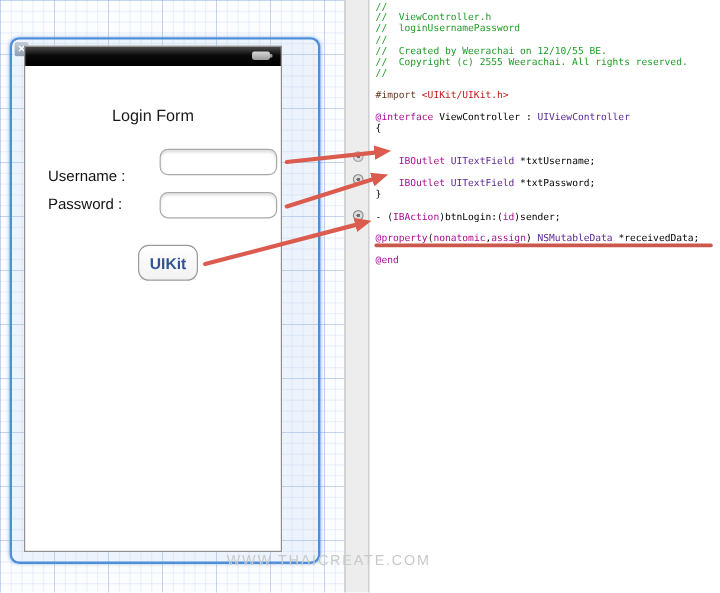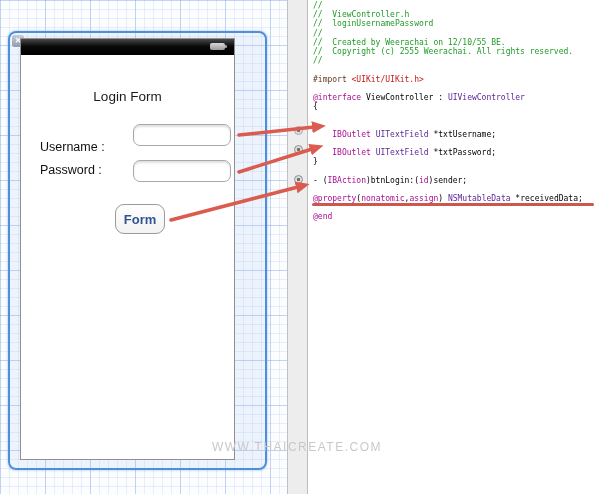--- a/index.html
+++ b/index.html
@@ -44,22 +44,22 @@
     border:1px solid #a9a9a9;border-radius:7px;background:#fff;
     box-shadow:inset 0 2px 2px rgba(0,0,0,0.12);box-sizing:border-box;
     font-size:12px;padding:0 6px;outline:none;}
   .tf-username{top:85px;}
   .tf-password{top:121px;}
   .login-button{position:absolute;left:94px;top:165px;width:50px;height:30px;
     background:linear-gradient(#ffffff,#f2f2f2);border:1px solid #9a9a9a;
     border-radius:9px;color:#2f5491;font-size:13px;font-weight:bold;
     font-family:"Liberation Sans",sans-serif;cursor:pointer;}
 
-  .watermark{position:absolute;left:0;top:440px;width:548px;text-align:center;
-    font-size:12px;letter-spacing:1.5px;color:#c9c9c9;z-index:7;margin-left:23px;}
+  .watermark{position:absolute;left:0;top:460px;width:548px;text-align:center;
+    font-size:12px;letter-spacing:1.5px;color:#c9c9c9;z-index:7;}
 
   
   .gutter{position:absolute;left:287px;top:0;width:21px;height:494px;
     background:#ededed;border-left:1px solid #c0c0c0;border-right:1px solid #bdbdbd;
     box-sizing:border-box;z-index:1;}
   .well{position:absolute;left:6px;width:7px;height:7px;border-radius:50%;
     border:1px solid #8f8f8f;background:
       radial-gradient(circle at 50% 50%, #6e6e6e 0 1.4px, #dcdcdc 1.5px);}
   .well-1{top:126px;border-color:#a8a8a8;}
   .well-2{top:145px;}
@@ -98,21 +98,21 @@
         <div class="battery">
           <div class="battery-body"></div>
           <div class="battery-nub"></div>
         </div>
       </div>
       <div class="form-title">Login Form</div>
       <span class="field-label lbl-username">Username :</span>
       <input class="text-field tf-username" value="" style="">
       <span class="field-label lbl-password">Password :</span>
       <input class="text-field tf-password" value="" style="">
-      <button class="login-button">Form</button>
+      <button class="login-button">UIKit</button>
     </div>
   </div>
 
   <div class="gutter">
     <div class="well well-1"></div>
     <div class="well well-2"></div>
     <div class="well well-3"></div>
   </div>
 
   <div class="code-pane">

